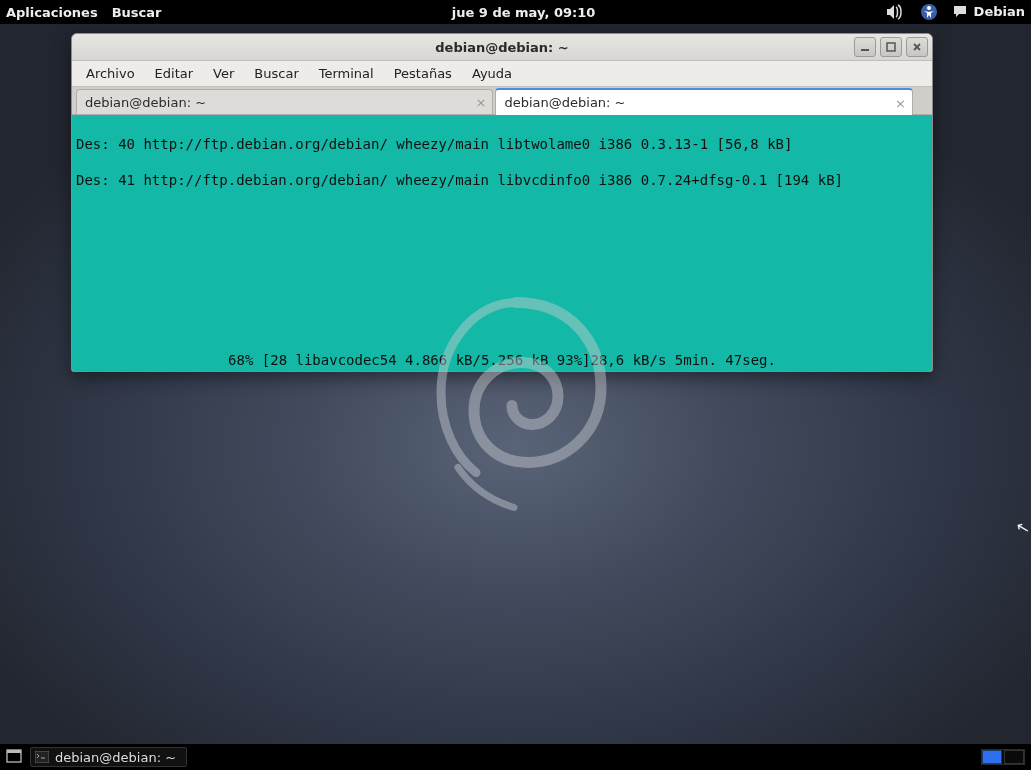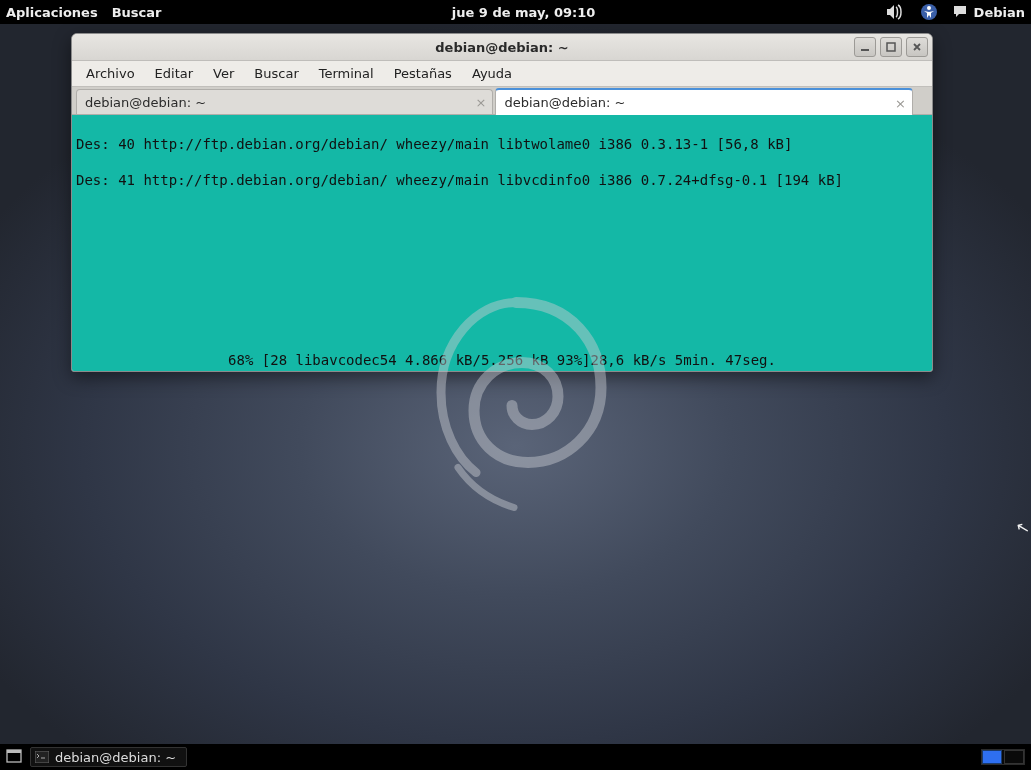--- a/index.html
+++ b/index.html
@@ -14,21 +14,21 @@
   
   .top-panel {
     position: absolute; left: 0; top: 0; right: 0; height: 24px;
     background: #000; display: flex; align-items: center;
     padding: 0 6px; color: #eee; font-weight: bold;
   }
   .top-left, .top-right { display: flex; align-items: center; gap: 14px; }
   .top-center { flex: 1; text-align: center; font-weight: bold; }
   .top-item { cursor: default; }
   .top-right .icon { display: inline-flex; align-items: center; justify-content: center; }
-  .os-label { display: flex; align-items: center; gap: 6px; }
+  .os-label { display: flex; align-items: flex-start; gap: 6px; }
 
   
   .term-win {
     position: absolute; left: 71px; top: 33px; width: 862px;
     background: #dcdad6; border: 1px solid #8b8b8b; border-radius: 6px 6px 3px 3px;
     box-shadow: 0 6px 18px rgba(0,0,0,.45);
     overflow: hidden;
     color: #2b2b2b;
   }
   .title-bar {

